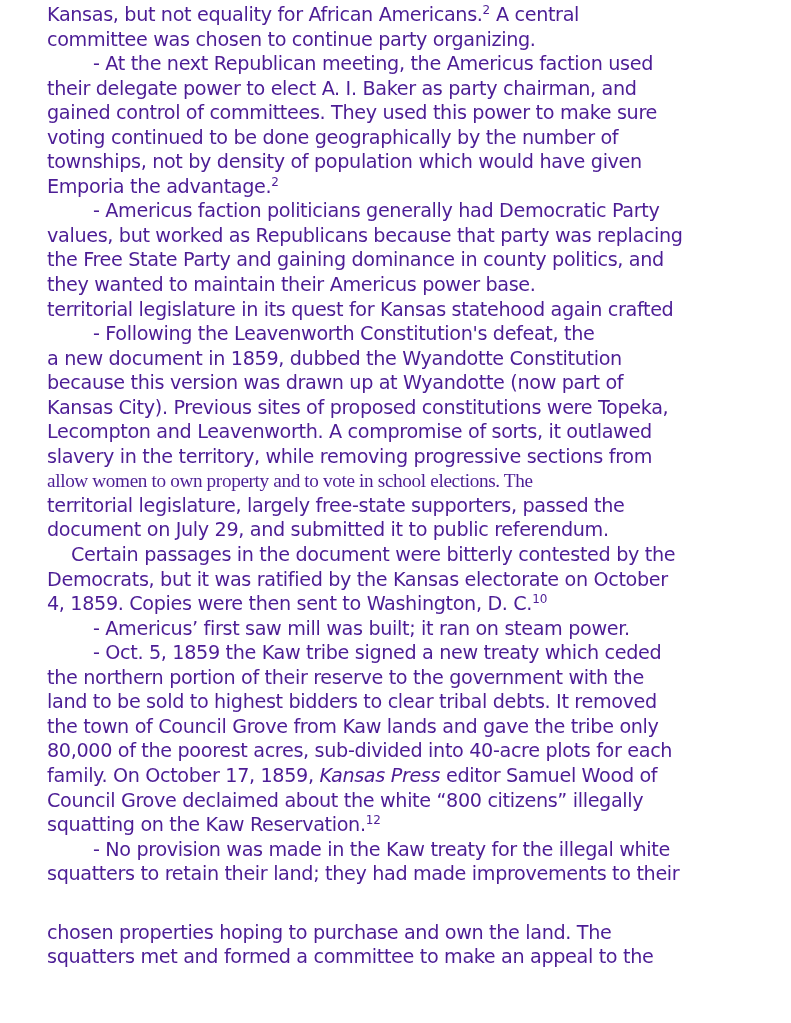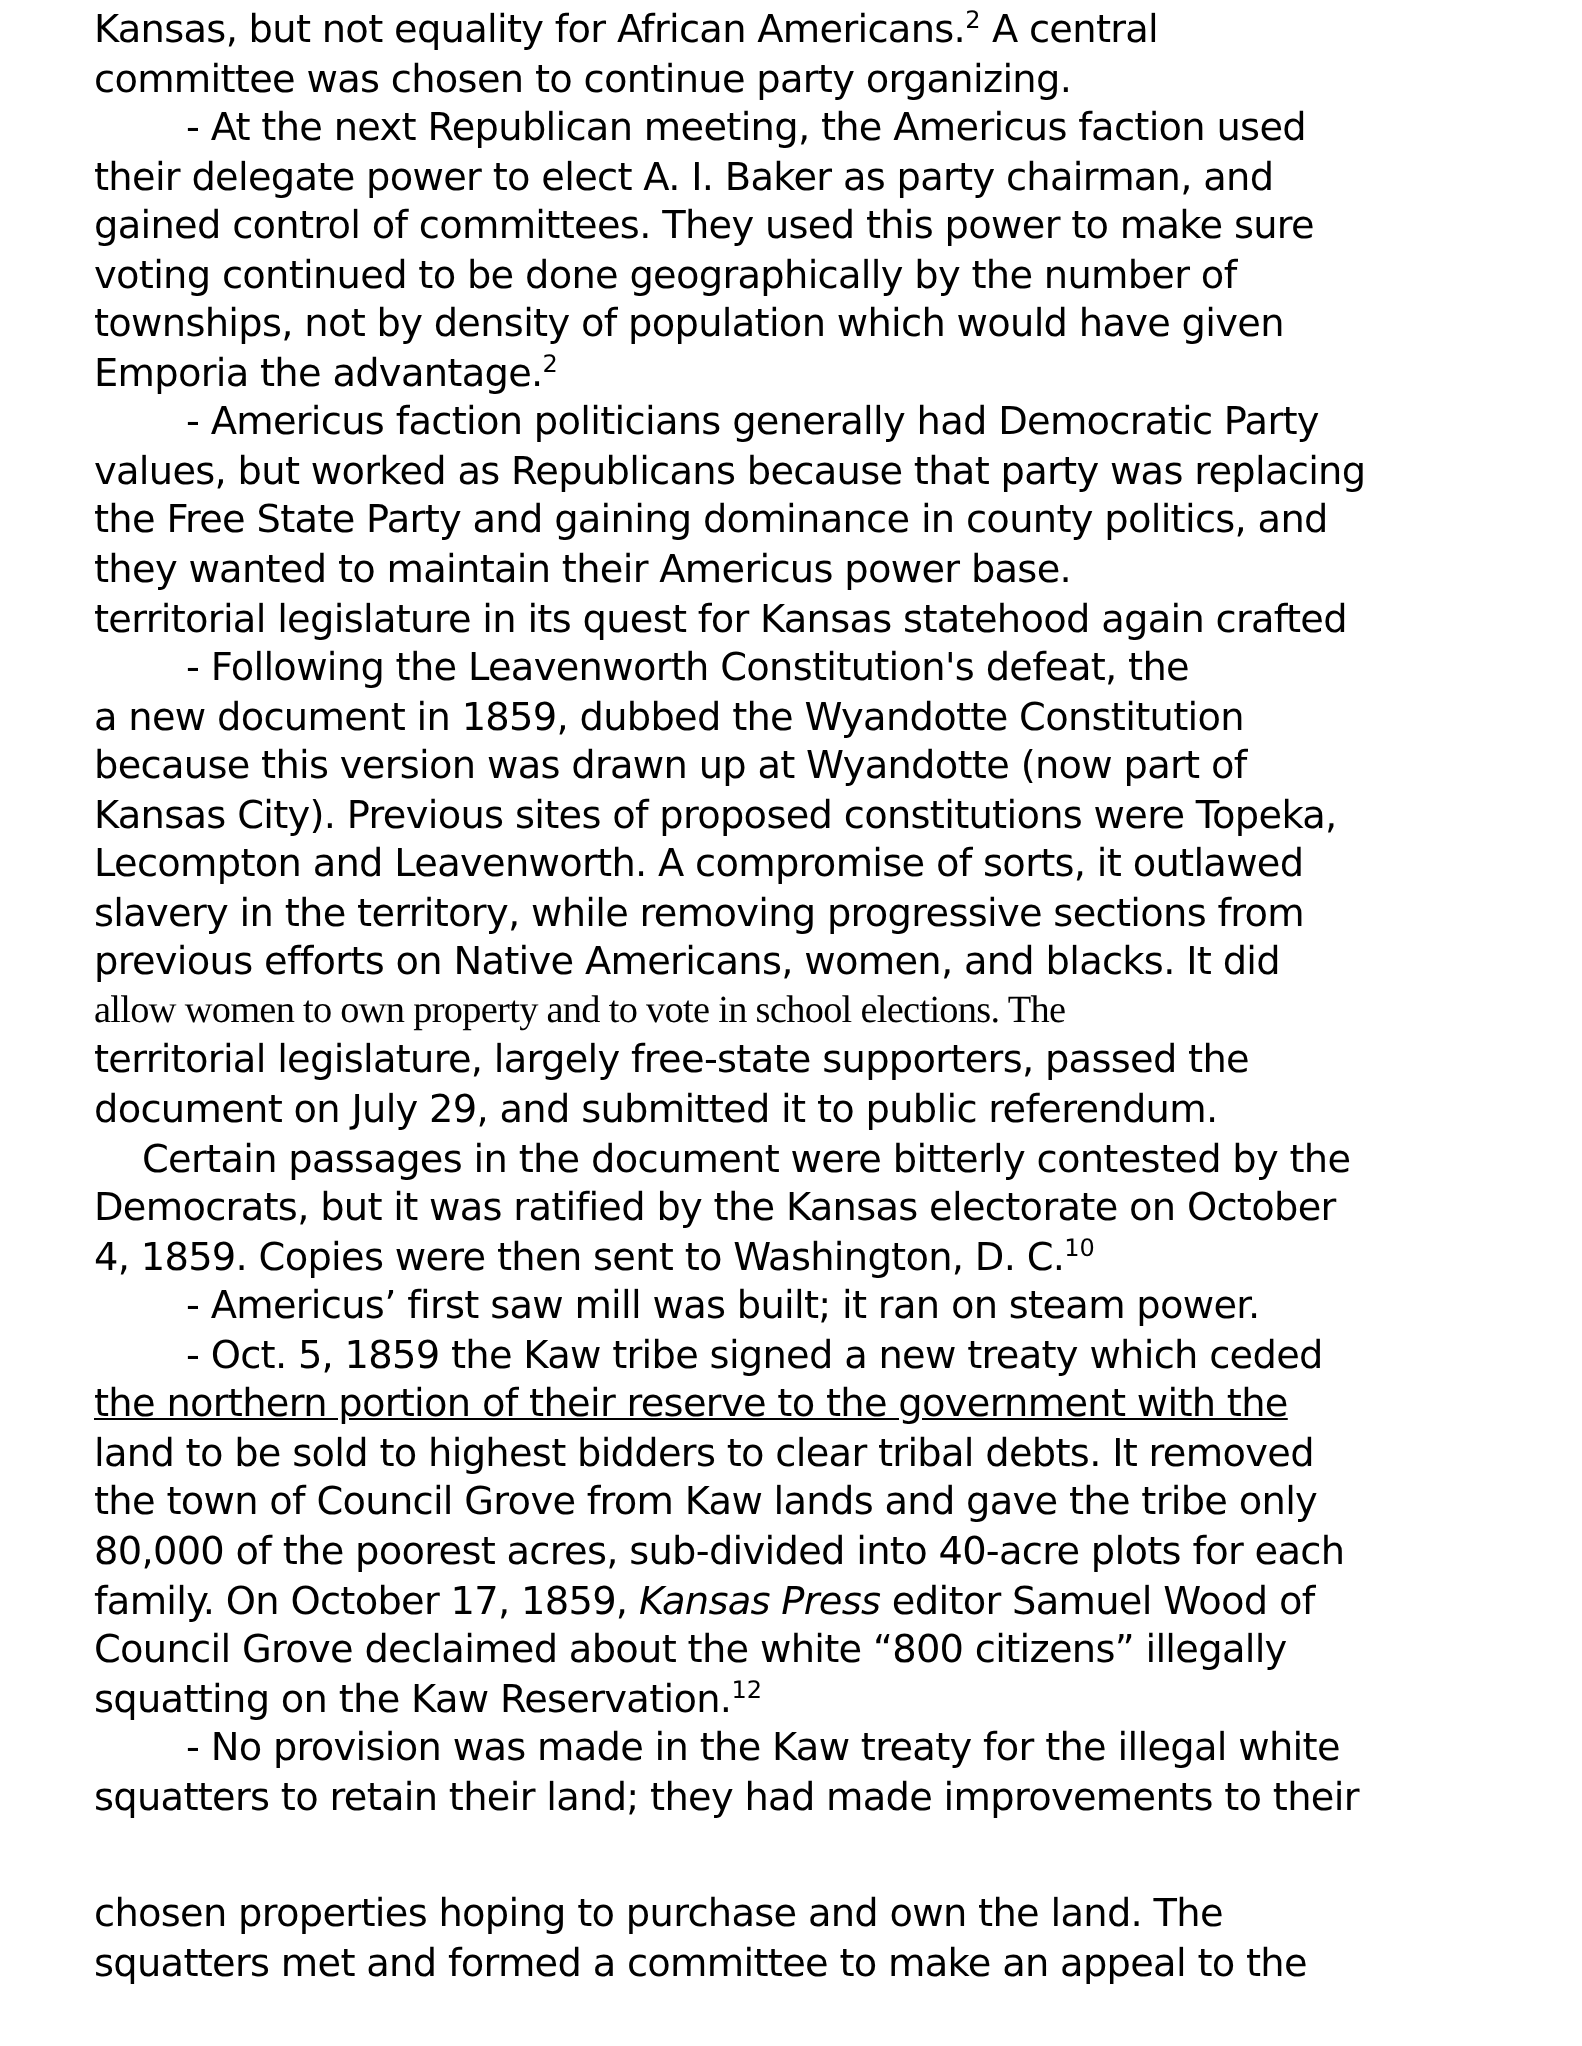--- a/index.html
+++ b/index.html
@@ -4,21 +4,21 @@
 <style>
   html, body { margin: 0; padding: 0; background: #ffffff; }
   body { width: 791px; height: 1023px; overflow: hidden; position: relative; }
   .page {
     position: absolute;
     left: 47px;
     top: 3px;
     width: 697px;
     font-family: "DejaVu Sans", sans-serif;
     font-size: 19.2px;
-    color: #000000;
+    color: #4c1d95;
     letter-spacing: -0.35px;
   }
   .line {
     display: block;
     height: 24.55px;
     line-height: 24.55px;
     white-space: nowrap;
     text-align: justify;
     text-align-last: justify;
     overflow: visible;
@@ -55,36 +55,35 @@
   </div>
 
   <div>
     <span class="line" style="white-space: nowrap; text-align-last: left; text-align: left; word-spacing: 0px;">territorial legislature in its quest for Kansas statehood again crafted</span>
     <span class="line indent" style="white-space: nowrap; text-align-last: left; text-align: left; word-spacing: 0px;">- Following the Leavenworth Constitution's defeat, the</span>
     <span class="line" style="white-space: nowrap; text-align-last: left; text-align: left; word-spacing: 0px;">a new document in 1859, dubbed the Wyandotte Constitution</span>
     <span class="line" style="white-space: nowrap; text-align-last: left; text-align: left; word-spacing: 0px;">because this version was drawn up at Wyandotte (now part of</span>
     <span class="line" style="white-space: nowrap; text-align-last: left; text-align: left; word-spacing: 0px;">Kansas City).  Previous sites of proposed constitutions were Topeka,</span>
     <span class="line" style="white-space: nowrap; text-align-last: left; text-align: left; word-spacing: 0px;">Lecompton and Leavenworth.  A compromise of sorts, it outlawed</span>
     <span class="line" style="white-space: nowrap; text-align-last: left; text-align: left; word-spacing: 0px;">slavery in the territory, while removing progressive sections from</span>
-    <span class="line" style="white-space: nowrap; text-align-last: left; text-align: left; word-spacing: 0px;">previous efforts on Native Americans, women, and blacks. It did</span>
     <span class="line" style="white-space: nowrap; text-align-last: left; text-align: left; word-spacing: 0px; font-family: Liberation Serif, serif;">allow women to own property and to vote in school elections.  The</span>
     <span class="line" style="white-space: nowrap; text-align-last: left; text-align: left; word-spacing: 0px;">territorial legislature, largely free-state supporters, passed the</span>
     <span class="line" style="white-space: nowrap; text-align-last: left; text-align: left; word-spacing: 0px;">document on July 29, and submitted it to public referendum.</span>
     <span class="line" style="white-space: nowrap; text-align-last: left; text-align: left; word-spacing: 0px; margin-left: 24px;">Certain passages in the document were bitterly contested by the</span>
     <span class="line" style="white-space: nowrap; text-align-last: left; text-align: left; word-spacing: 0px;">Democrats, but it was ratified by the Kansas electorate on October</span>
     <span class="line last"><span>4, 1859.  Copies were then sent to Washington, D. C.</span><sup>10</sup></span>
   </div>
 
   <div>
     <span class="line indent last">- Americus’ first saw mill was built; it ran on steam power.</span>
   </div>
 
   <div>
     <span class="line indent" style="white-space: nowrap; text-align-last: left; text-align: left; word-spacing: 0px;">- Oct. 5, 1859 the Kaw tribe signed a new treaty which ceded</span>
-    <span class="line" style="white-space: nowrap; text-align-last: left; text-align: left; word-spacing: 0px; text-decoration: underline;">the northern portion of their reserve to the government with the</span>
+    <span class="line" style="white-space: nowrap; text-align-last: left; text-align: left; word-spacing: 0px;">the northern portion of their reserve to the government with the</span>
     <span class="line" style="white-space: nowrap; text-align-last: left; text-align: left; word-spacing: 0px;">land to be sold to highest bidders to clear tribal debts.  It removed</span>
     <span class="line" style="white-space: nowrap; text-align-last: left; text-align: left; word-spacing: 0px;">the town of Council Grove from Kaw lands and gave the tribe only</span>
     <span class="line" style="white-space: nowrap; text-align-last: left; text-align: left; word-spacing: 0px;">80,000 of the poorest acres, sub-divided into 40-acre plots for each</span>
     <span class="line" style="white-space: nowrap; text-align-last: left; text-align: left; word-spacing: 0.00142045px;"><span>family.  On October 17, 1859, </span><em>Kansas Press</em><span> editor Samuel Wood of</span></span>
     <span class="line" style="white-space: nowrap; text-align-last: left; text-align: left; word-spacing: 0px;">Council Grove declaimed about the white “800 citizens” illegally</span>
     <span class="line last"><span>squatting on the Kaw Reservation.</span><sup>12</sup></span>
   </div>
 
   <div>
     <span class="line indent" style="white-space: nowrap; text-align-last: left; text-align: left; word-spacing: 0px;">- No provision was made in the Kaw treaty for the illegal white</span>

